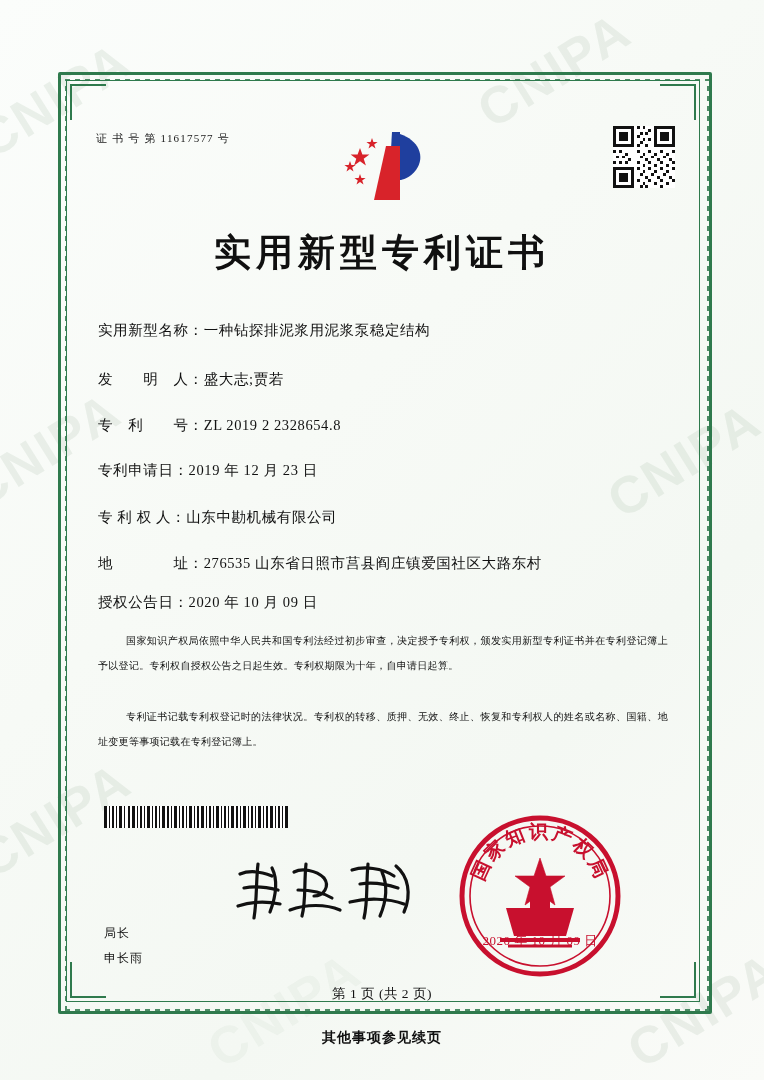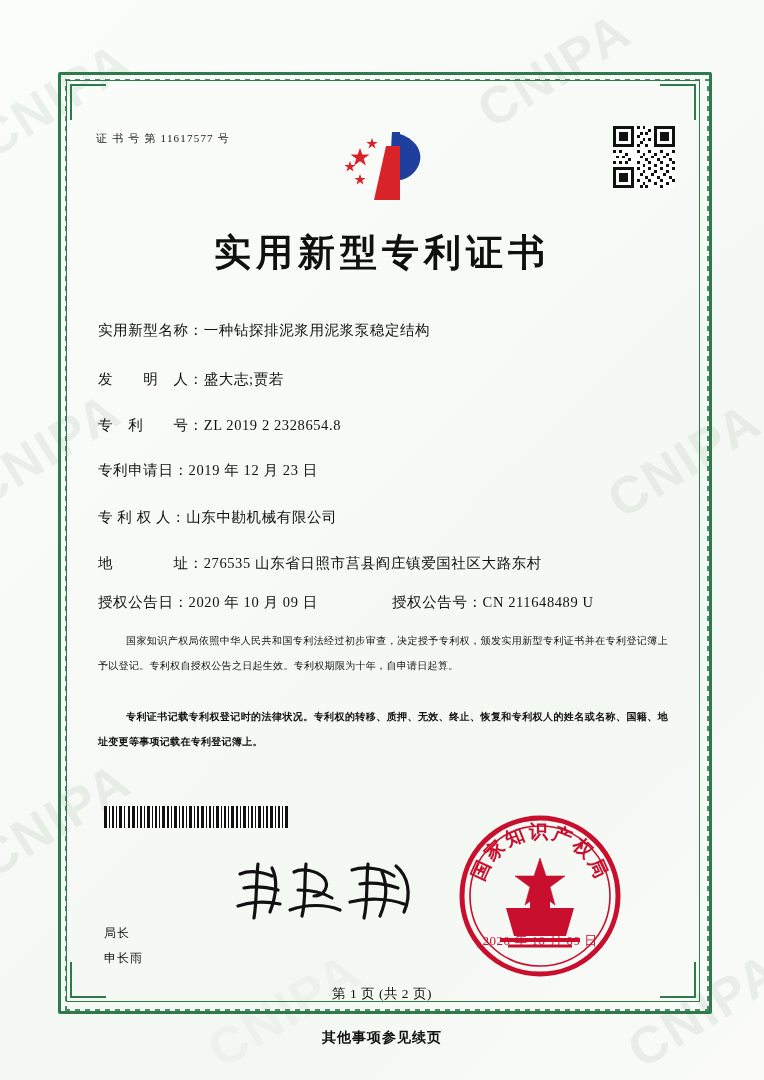--- a/index.html
+++ b/index.html
@@ -132,21 +132,21 @@
     position: absolute;
     left: 98px;
     width: 570px;
     font-size: 10px;
     line-height: 25px;
     color: #111;
     text-align: justify;
     letter-spacing: 0.3px;
   }
   .para.p1 { top: 628px; text-indent: 28px; }
-  .para.p2 { top: 704px; text-indent: 28px; font-weight: bold; }
+  .para.p2 { top: 704px; text-indent: 28px; }
 
   
   #barcode {
     position: absolute;
     left: 104px; top: 806px;
     width: 184px; height: 22px;
   }
 
   
   .sig-label {
@@ -339,23 +339,20 @@
   <div class="field" style="left:98px; top:508px;">
     <span class="lbl">专 利 权 人：</span><span class="val">山东中勘机械有限公司</span>
   </div>
   <div class="field" style="left:98px; top:554px;">
     <span class="lbl">地　　　　址：</span><span class="val">276535  山东省日照市莒县阎庄镇爱国社区大路东村</span>
   </div>
 
   <div class="field" style="left:98px; top:593px;">
     <span class="lbl">授权公告日：</span><span class="val">2020 年 10 月 09 日</span>
   </div>
-  <div class="field" style="left:392px; top:593px;">
-    <span class="lbl">授权公告号：</span><span class="val">CN 211648489 U</span>
-  </div>
 
   <div class="para p1">国家知识产权局依照中华人民共和国专利法经过初步审查，决定授予专利权，颁发实用新型专利证书并在专利登记簿上予以登记。专利权自授权公告之日起生效。专利权期限为十年，自申请日起算。</div>
   <div class="para p2">专利证书记载专利权登记时的法律状况。专利权的转移、质押、无效、终止、恢复和专利权人的姓名或名称、国籍、地址变更等事项记载在专利登记簿上。</div>
 
   <svg id="barcode" viewBox="0 0 184 22" shape-rendering="crispEdges">
     <rect width="184" height="22" fill="#fff"></rect>
     <g fill="#111">
       <rect x="0" y="0" width="3" height="22"></rect>
         <rect x="5" y="0" width="1" height="22"></rect>
       <rect x="8" y="0" width="2" height="22"></rect>

